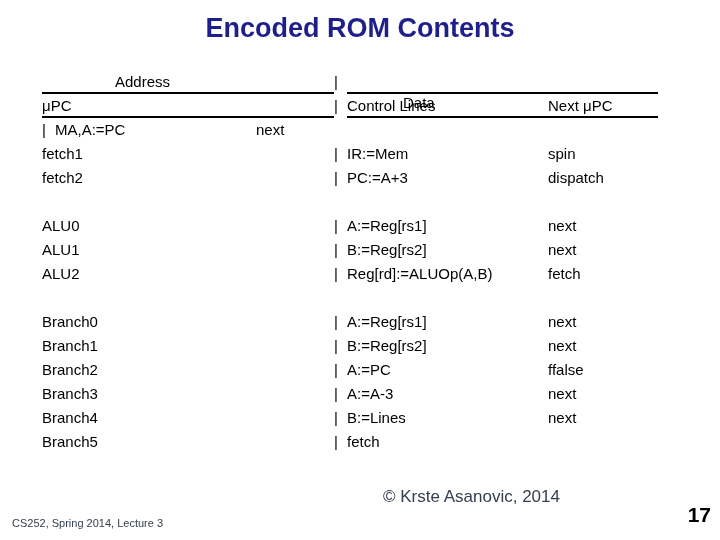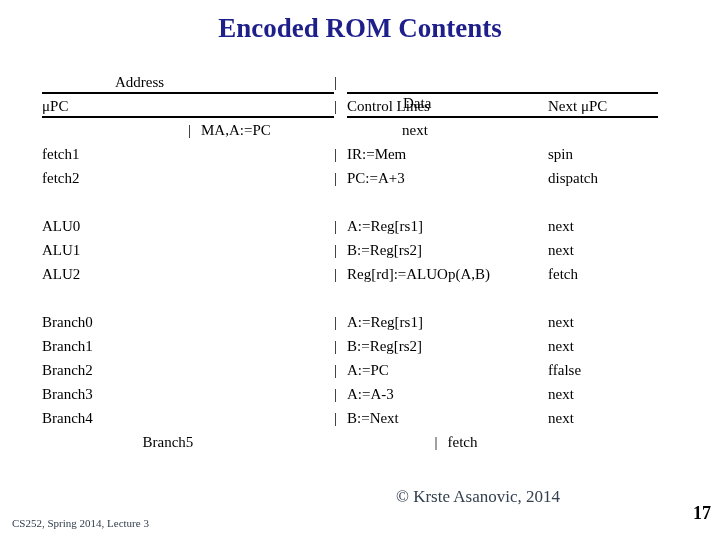--- a/index.html
+++ b/index.html
@@ -4,21 +4,21 @@
 <style>
   html, body { margin: 0; padding: 0; }
   body { width: 720px; height: 540px; overflow: hidden; }
   * { box-sizing: border-box; }
 
   .slide {
     position: relative;
     width: 720px;
     height: 540px;
     background: var(--background, #ffffff);
-    font-family: Liberation Serif, serif;
+    font-family: Liberation Sans, sans-serif;
     color: var(--body-text, #000000);
   }
 
   .title {
     position: absolute;
     top: 13px;
     left: 0;
     width: 100%;
     text-align: center;
     font-size: 27px;
@@ -33,21 +33,20 @@
     top: 70px;
     font-size: 15px;
     color: var(--body-text, #000000);
   }
 
   .row {
     display: flex;
     height: 24px;
     line-height: 24px;
     white-space: nowrap;
-    justify-content: center;
   }
   .row.spacer { height: 24px; }
 
   .c-addr  { width: 292px; }
   .c-pipe  { width: 13px; }
   .c-data  { width: 201px; }
   .c-next  { width: 110px; }
   .c-right { width: 311px; }
 
   .u { border-bottom: 2px solid #000; }
@@ -68,21 +67,21 @@
     width: 400px;
     top: 487px;
     text-align: right;
     font-size: 17px;
     color: var(--footer-text, #33404f);
   }
   .page-number {
     position: absolute;
     right: 9px;
     top: 503px;
-    font-size: 18px;
+    font-size: 21px;
     font-weight: bold;
     color: #000;
   }
 </style>
 </head>
 <body>
 
 <div class="slide">
 
   <div class="title">Encoded ROM Contents</div>
@@ -163,21 +162,21 @@
     </div>
     <div class="row">
       <span class="c-addr">Branch3</span>
       <span class="c-pipe">|</span>
       <span class="c-data">A:=A-3</span>
       <span class="c-next">next</span>
     </div>
     <div class="row">
       <span class="c-addr">Branch4</span>
       <span class="c-pipe">|</span>
-      <span class="c-data">B:=Next</span>
+      <span class="c-data">B:=Lines</span>
       <span class="c-next">next</span>
     </div>
     <div class="row">
       <span class="c-addr">Branch5</span>
       <span class="c-pipe">|</span>
       <span class="c-next">fetch</span>
     </div>
 
   </div>
 

